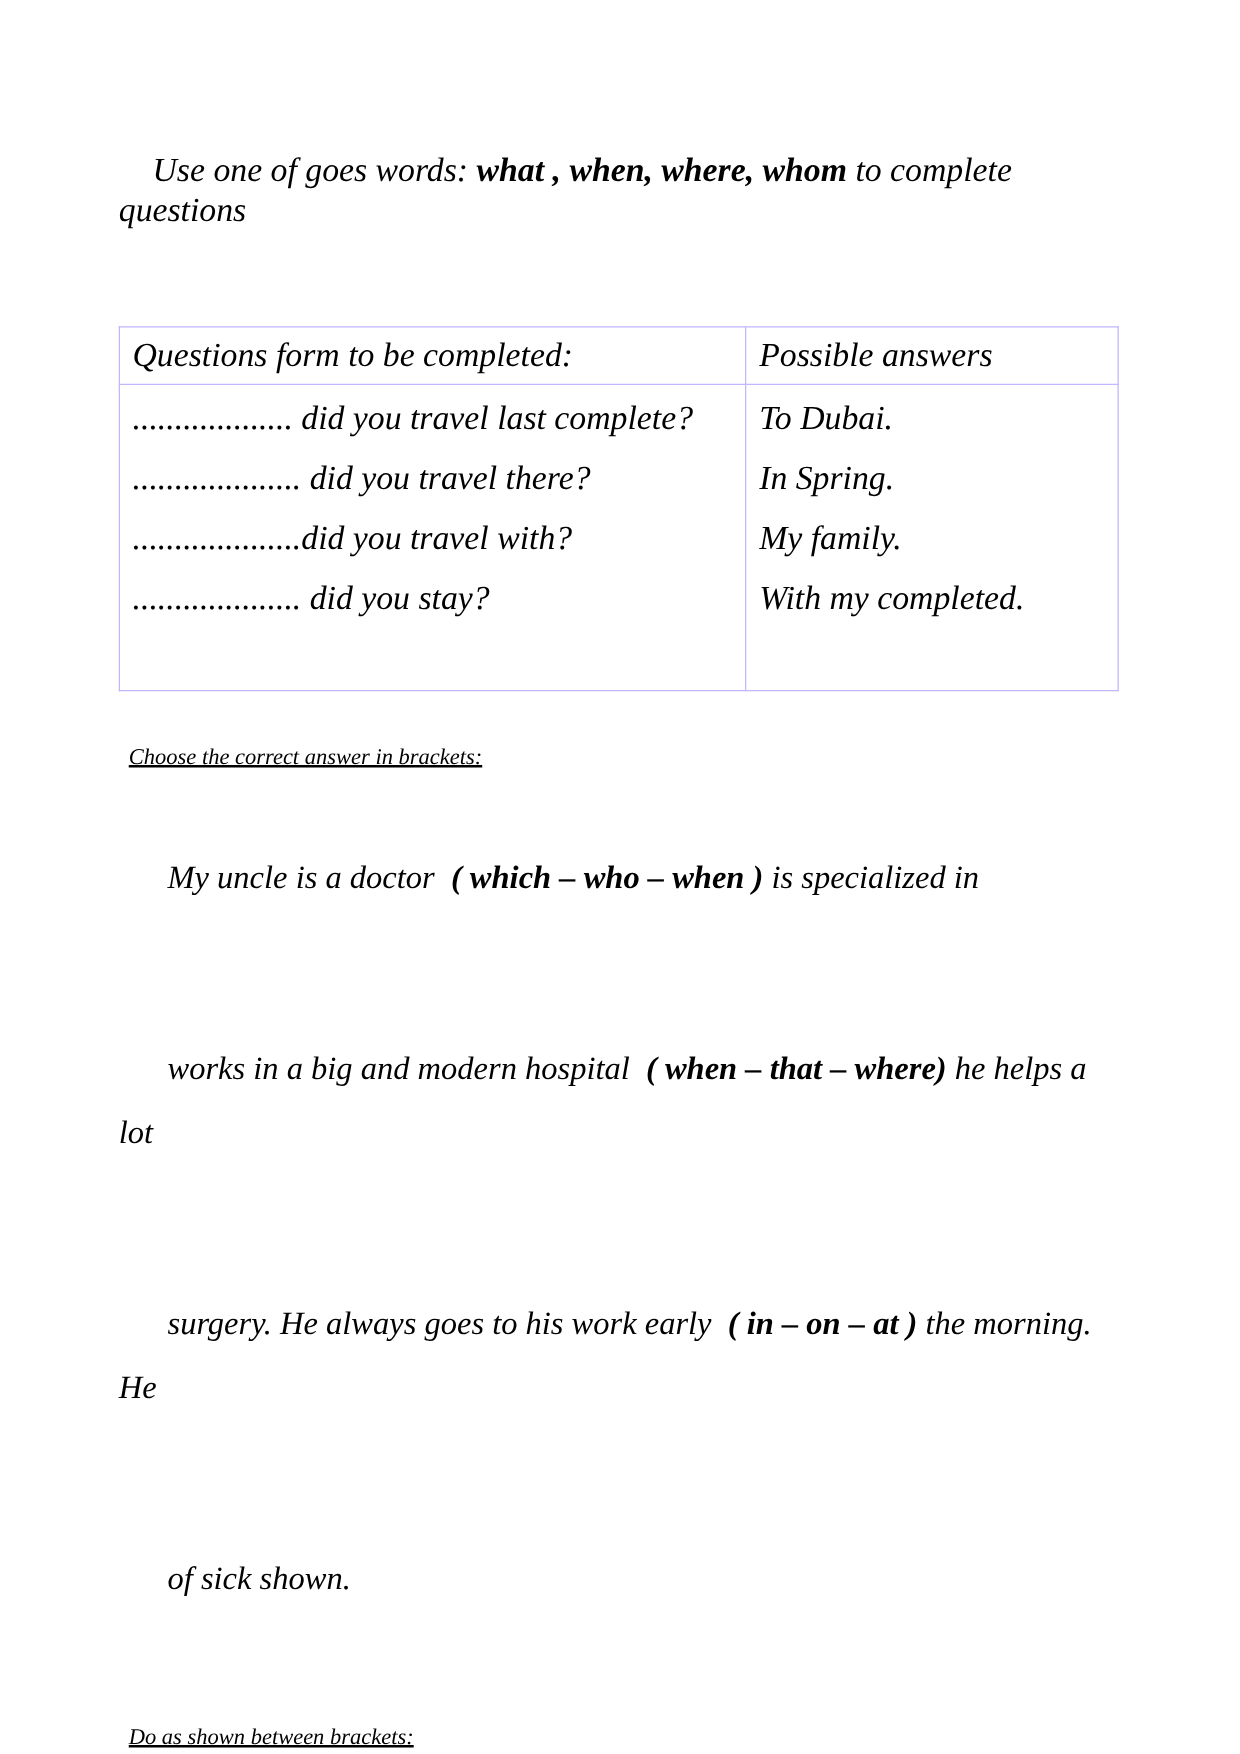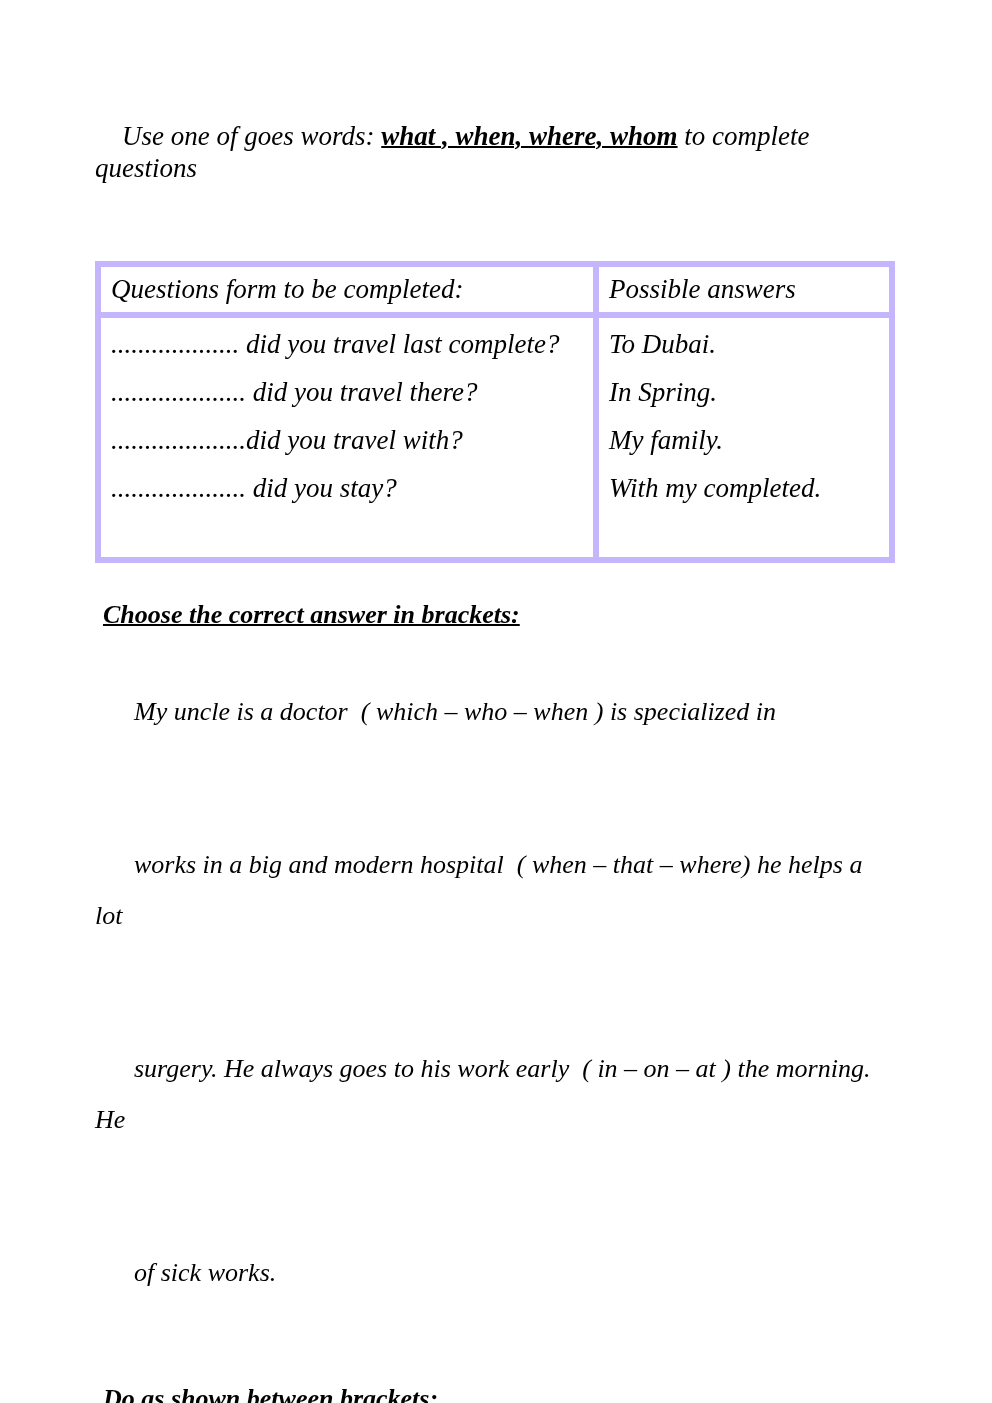--- a/index.html
+++ b/index.html
@@ -18,65 +18,64 @@
   }
   .pre { white-space: pre-wrap; }
 
   
   .intro {
     font-size: 27px;
     line-height: 32px;
   }
   .intro .kw {
     font-weight: bold;
-    text-decoration: underline;
     text-decoration-thickness: 2px;
   }
 
   
   table.qtable {
     border-collapse: collapse;
     width: 800px;
     margin-top: 45px;
   }
   .qtable th, .qtable td {
-    border: 6px solid #c4b5fd;
+    border: 1px solid #c4b5fd;
     font-weight: normal;
     font-style: italic;
     text-align: left;
     vertical-align: top;
     padding: 6px 10px;
     font-size: 27px;
   }
   .qtable th { height: 46px; line-height: 33px; }
   .qtable td.cellbody { height: 245px; padding-top: 2px; }
   .col-q { width: 502px; }
   .col-a { width: 298px; }
   .cell-line { line-height: 48px; white-space: pre-wrap; }
 
   
   .sec-heading {
     margin-top: 36px;
     padding-left: 8px;
-    font-size: 26px;
+    font-size: 18px;
     line-height: 32px;
-    font-weight: bold;
+    font-weight: normal;
     text-decoration: underline;
     text-decoration-thickness: 2px;
   }
 
   
   .para { margin-top: 4px; }
   .para-line {
     font-size: 26px;
     line-height: 51px;
     white-space: pre-wrap;
   }
   .para-line.first { text-indent: 62px; }
-  .opt { font-weight: normal; }
+  .opt { font-weight: bold; }
 
   
   .do-heading { margin-top: 34px; }
 </style>
 </head>
 <body>
 
 <div class="page">
 
   <div class="intro pre">
@@ -112,19 +111,19 @@
     <div class="para-line first">
       <span>My uncle is a doctor  </span><span class="opt">( which – who – when )</span><span> is specialized in</span>
     </div>
     <div class="para-line">
       <span>works in a big and modern hospital  </span><span class="opt">( when – that – where)</span><span> he helps a lot</span>
     </div>
     <div class="para-line">
       <span>surgery. He always goes to his work early  </span><span class="opt">( in – on – at )</span><span> the morning. He</span>
     </div>
     <div class="para-line">
-      <span>of sick works.</span>
+      <span>of sick shown.</span>
     </div>
   </div>
 
   <div class="sec-heading do-heading">Do as shown between brackets:</div>
 
 </div>
 
 </body></html>

